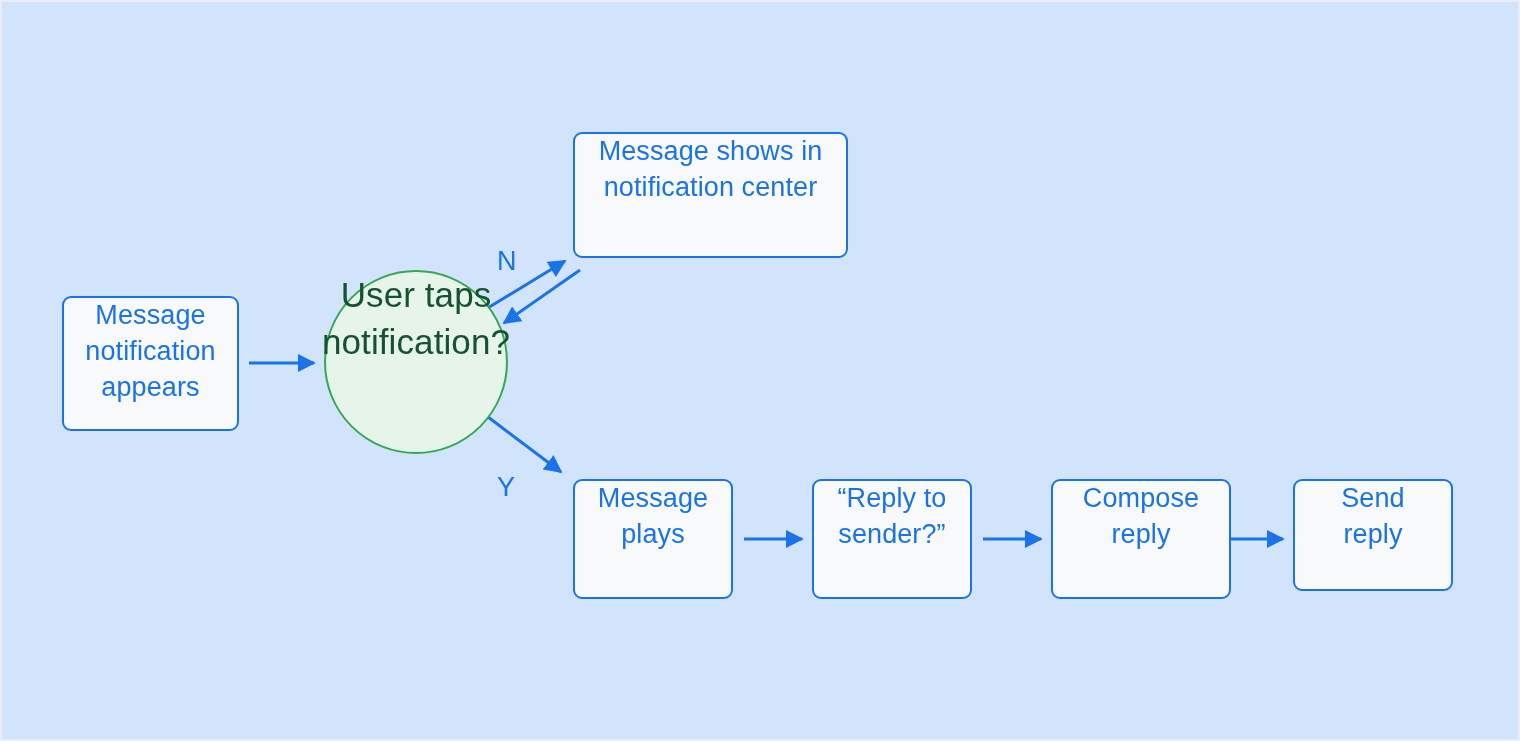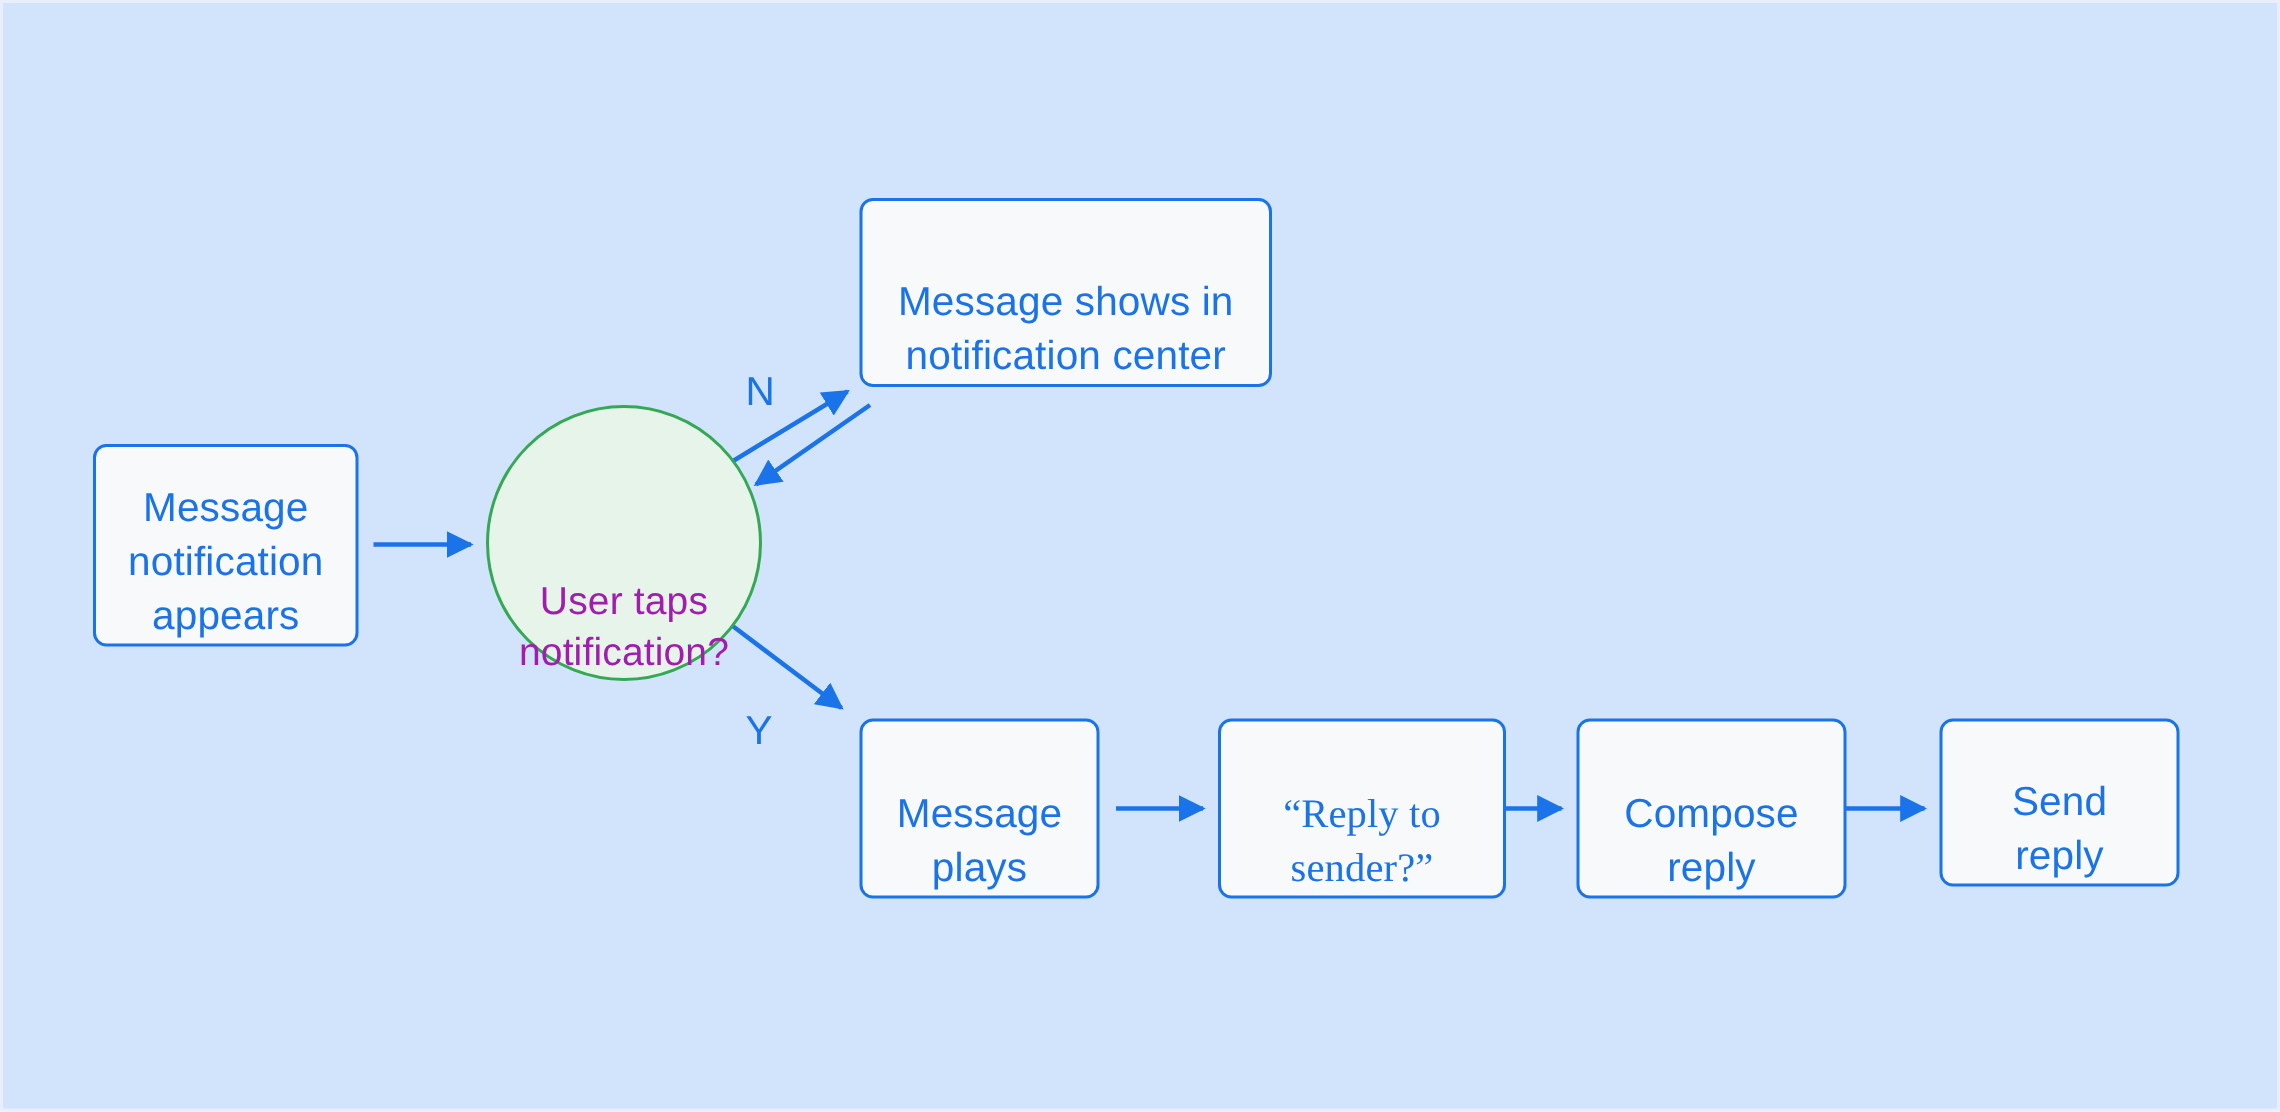--- a/index.html
+++ b/index.html
@@ -22,21 +22,21 @@
     left: 0;
     top: 0;
     width: 1520px;
     height: 741px;
     pointer-events: none;
   }
   .node {
     position: absolute;
     box-sizing: border-box;
     display: flex;
-    align-items: flex-end;
+    align-items: flex-start;
     justify-content: center;
     text-align: center;
   }
   .node-rect {
     background: #f8f9fa;
     border: 2px solid #1a73e8;
     border-radius: 9px;
   }
   .node-rect .node-label {
     color: #1a73e8;
@@ -44,22 +44,22 @@
     line-height: 1.33;
     letter-spacing: 0.1px;
     white-space: pre-line;
   }
   .node-circle {
     background: #e6f4ea;
     border: 2px solid #34a853;
     border-radius: 50%;
   }
   .node-circle .node-label {
-    color: #a21caf;
-    font-size: 26px;
+    color: #14532d;
+    font-size: 35px;
     line-height: 1.33;
     letter-spacing: 0.1px;
     white-space: pre-line;
   }
   .edge-label {
     position: absolute;
     color: #1a73e8;
     font-size: 27px;
     line-height: 1;
     font-family: "Liberation Sans", sans-serif;
@@ -120,21 +120,21 @@
   <div class="node node-rect" style="left:571px; top:130px; width:275px; height:126px;">
     <span class="node-label">Message shows in
 notification center</span>
   </div>
 
   <div class="node node-rect" style="left:571px; top:477px; width:160px; height:120px;">
     <span class="node-label">Message
 plays</span>
   </div>
 
-  <div class="node node-rect" style="left:810px; top:477px; width:192px; height:120px;font-family:Liberation Serif, serif;">
+  <div class="node node-rect" style="left:810px; top:477px; width:160px; height:120px;">
     <span class="node-label">“Reply to
 sender?”</span>
   </div>
 
   <div class="node node-rect" style="left:1049px; top:477px; width:180px; height:120px;">
     <span class="node-label">Compose
 reply</span>
   </div>
 
   <div class="node node-rect" style="left:1291px; top:477px; width:160px; height:112px;">

